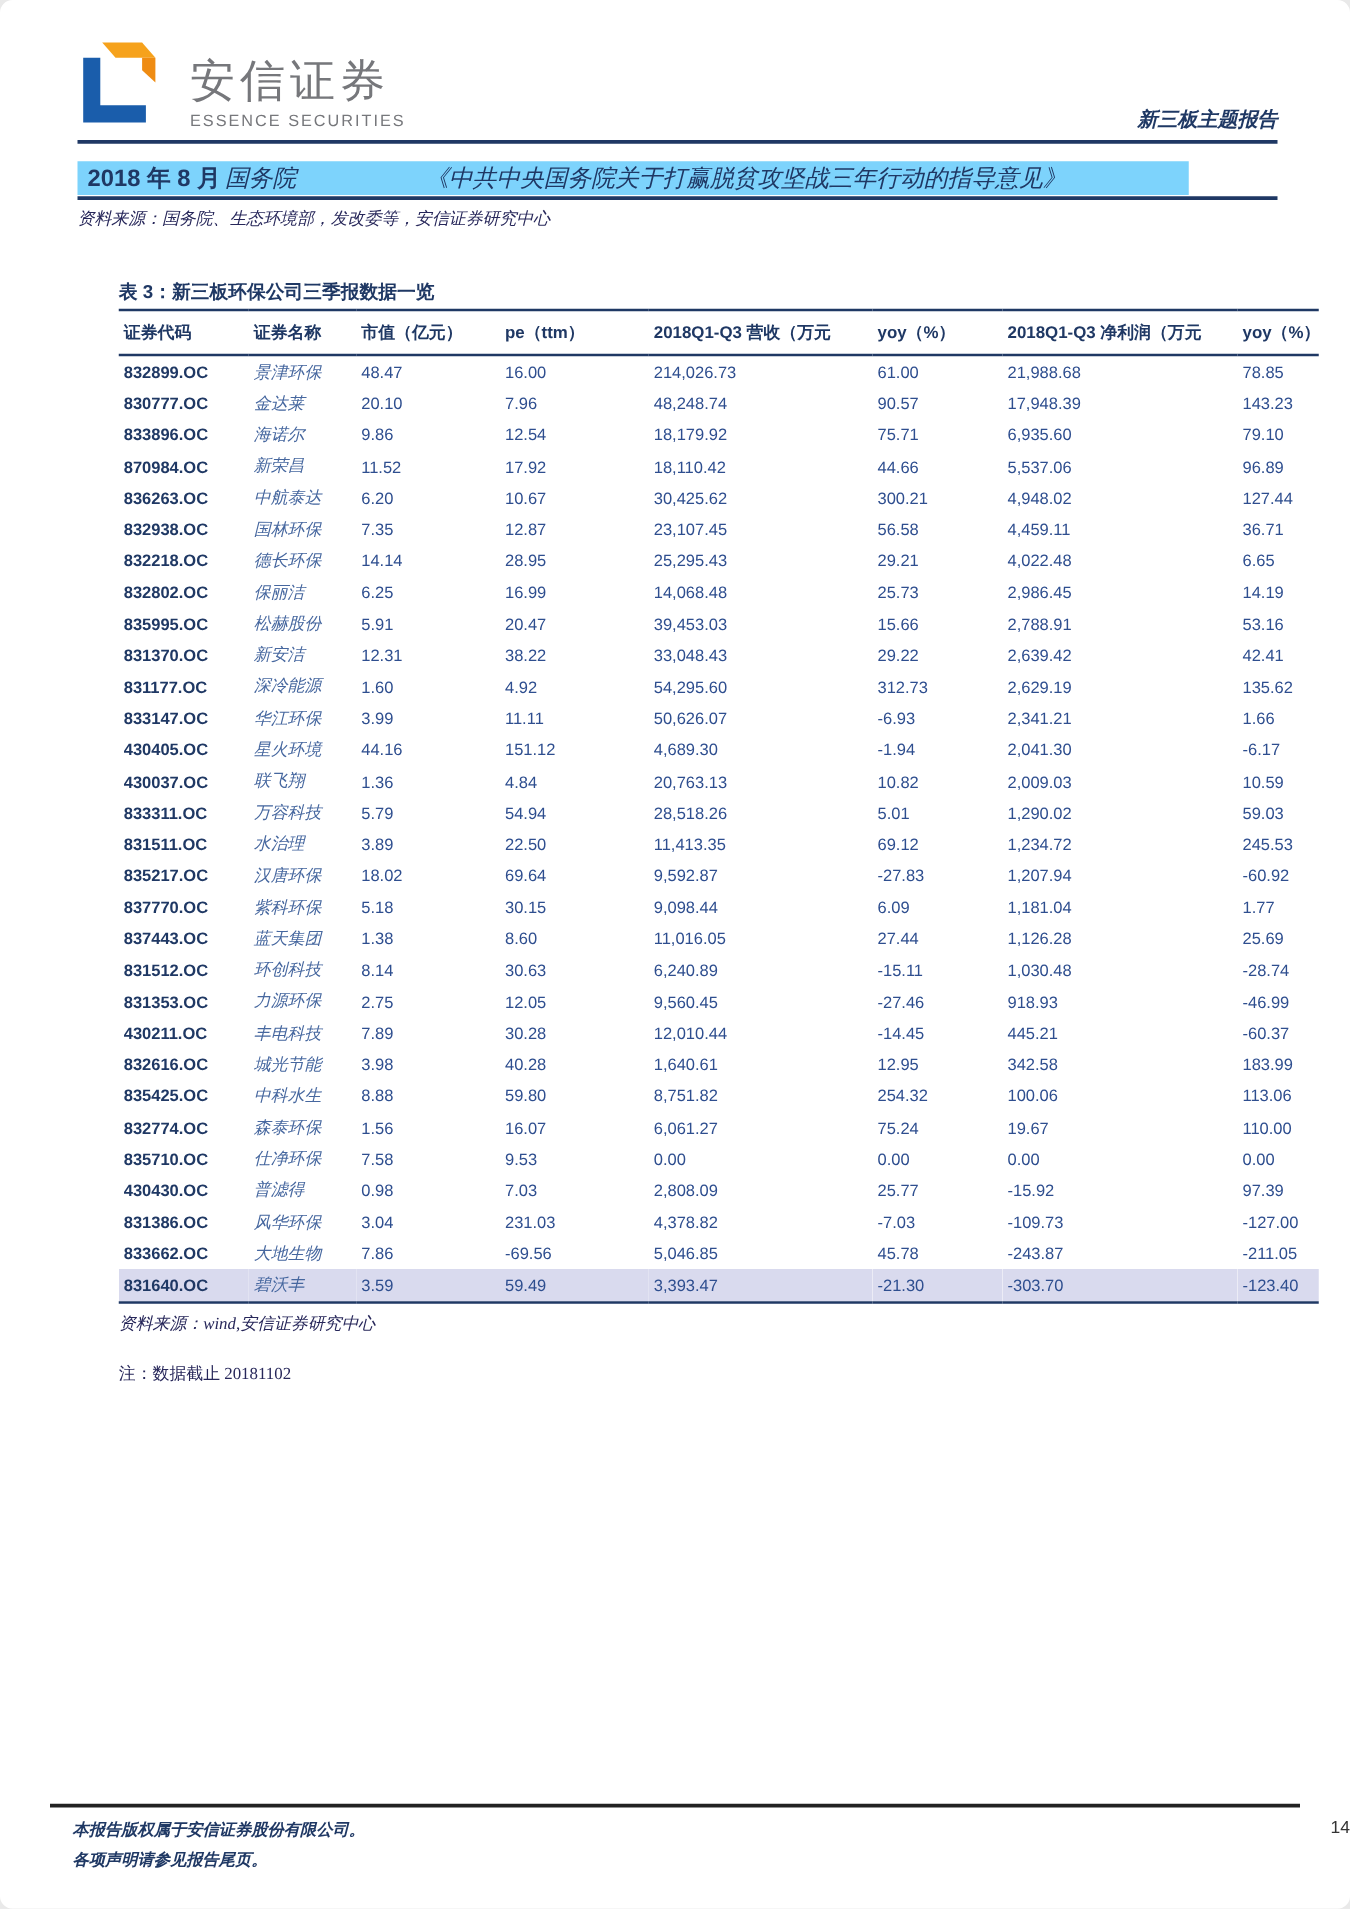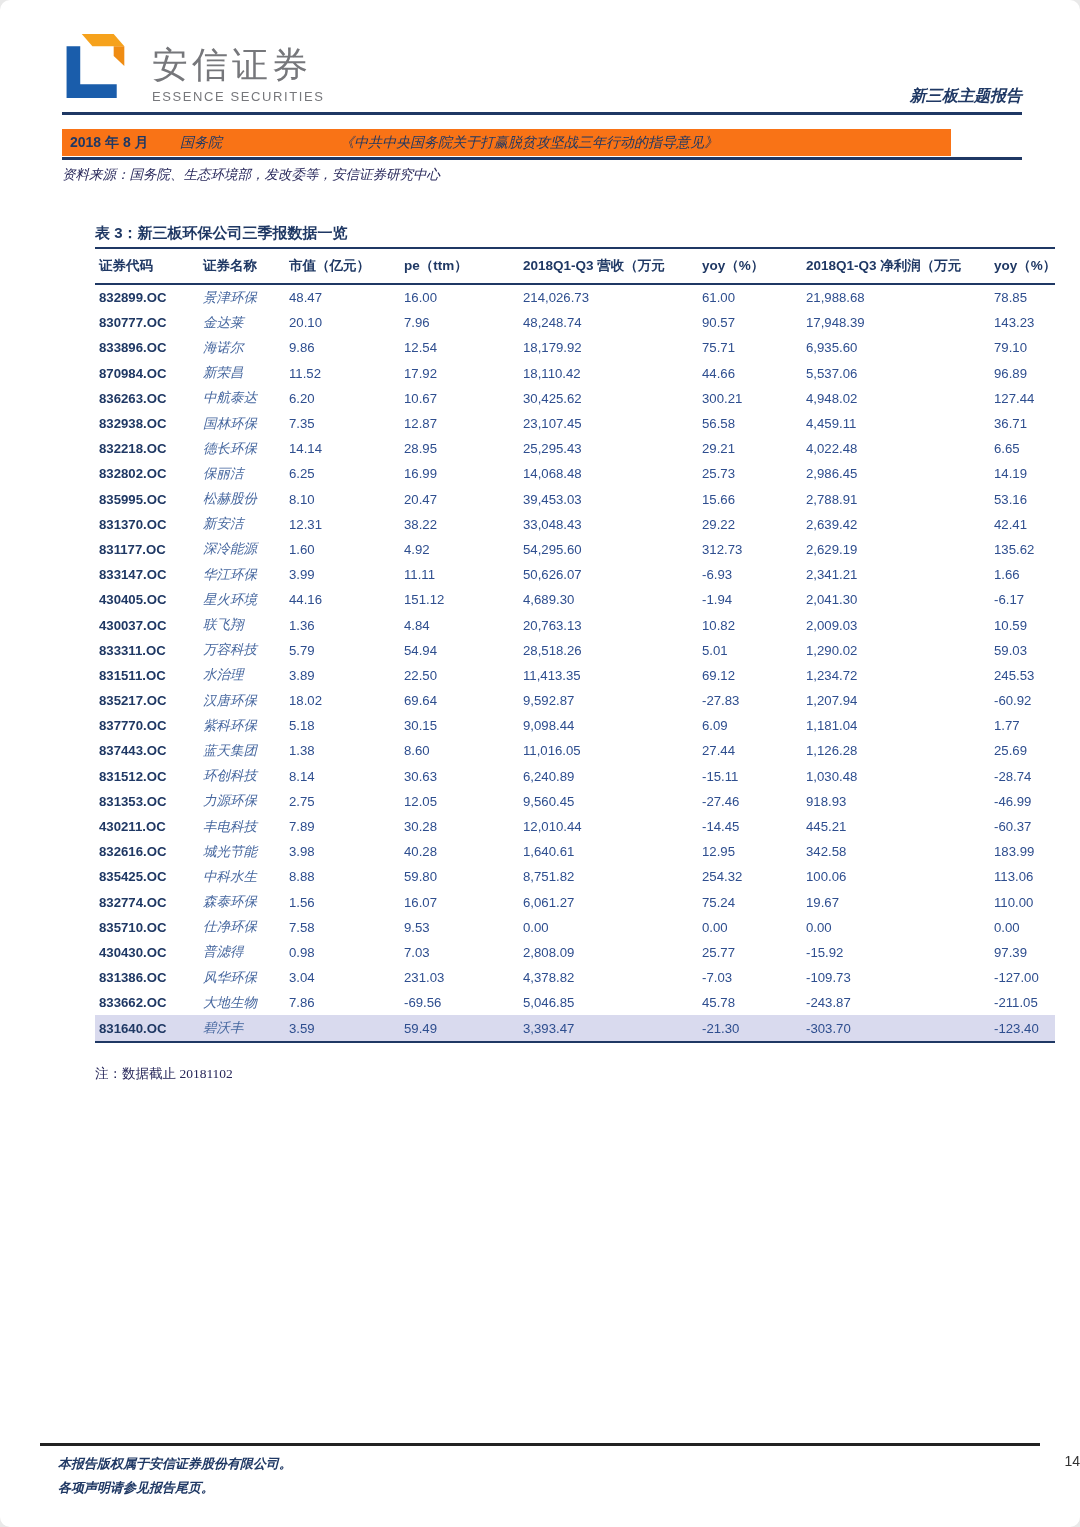--- a/index.html
+++ b/index.html
@@ -17,21 +17,21 @@
   .brand-en { font-size:13px; color:#76777b; letter-spacing:1.6px; margin-top:4px; }
   .report-type {
     position:absolute; right:58px; top:86px; font-size:16px; font-weight:bold;
     color:#1f3864; font-style:italic; font-family:"Liberation Serif", serif;
   }
   .header-rule { position:absolute; left:62px; top:112px; width:960px; height:3px; background:#1f3864; }
 
   
   .policy-band {
     position:absolute; left:62px; top:129px; width:889px; height:27px;
-    background:#f97316; display:flex; align-items:center; font-size:14px;
+    background:#7dd3fc; display:flex; align-items:center; font-size:19px;
   }
   .policy-date { font-weight:bold; margin-left:8px; width:110px; }
   .policy-issuer { width:160px; font-style:italic; font-family:"Liberation Serif", serif; }
   .policy-title { font-style:italic; font-family:"Liberation Serif", serif; }
   .policy-rule { position:absolute; left:62px; top:157px; width:960px; height:2.5px; background:#1f3864; }
   .policy-source {
     position:absolute; left:62px; top:166px; font-size:13.5px; font-style:italic;
     font-family:"Liberation Serif", serif; color:#27275a;
   }
 
@@ -200,21 +200,21 @@
             <td class="c2">6.25</td>
             <td class="c3">16.99</td>
             <td class="c4">14,068.48</td>
             <td class="c5">25.73</td>
             <td class="c6">2,986.45</td>
             <td class="c7">14.19</td>
           </tr>
           <tr>
             <td class="c0">835995.OC</td>
             <td class="c1">松赫股份</td>
-            <td class="c2">8.10</td>
+            <td class="c2">5.91</td>
             <td class="c3">20.47</td>
             <td class="c4">39,453.03</td>
             <td class="c5">15.66</td>
             <td class="c6">2,788.91</td>
             <td class="c7">53.16</td>
           </tr>
           <tr>
             <td class="c0">831370.OC</td>
             <td class="c1">新安洁</td>
             <td class="c2">12.31</td>
@@ -419,20 +419,21 @@
             <td class="c1">碧沃丰</td>
             <td class="c2">3.59</td>
             <td class="c3">59.49</td>
             <td class="c4">3,393.47</td>
             <td class="c5">-21.30</td>
             <td class="c6">-303.70</td>
             <td class="c7">-123.40</td>
           </tr>
         </tbody>
     </table>
+    <div class="table-source">资料来源：wind,安信证券研究中心</div>
     <div class="table-note">注：数据截止 20181102</div>
   </div>
 
   <div class="footer-rule"></div>
   <div class="footer-left">
     <div>本报告版权属于安信证券股份有限公司。</div>
     <div>各项声明请参见报告尾页。</div>
   </div>
   <div class="page-num">14</div>
 

